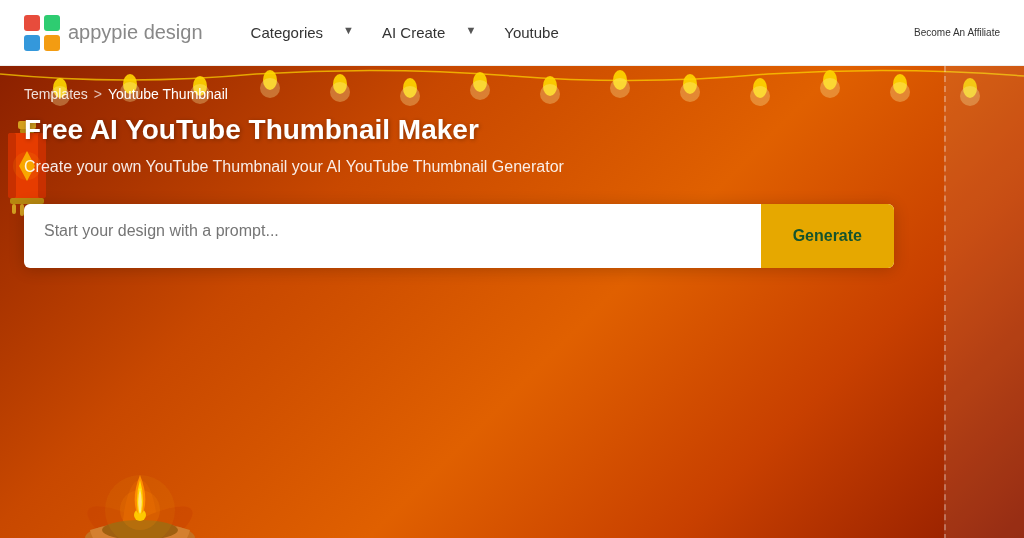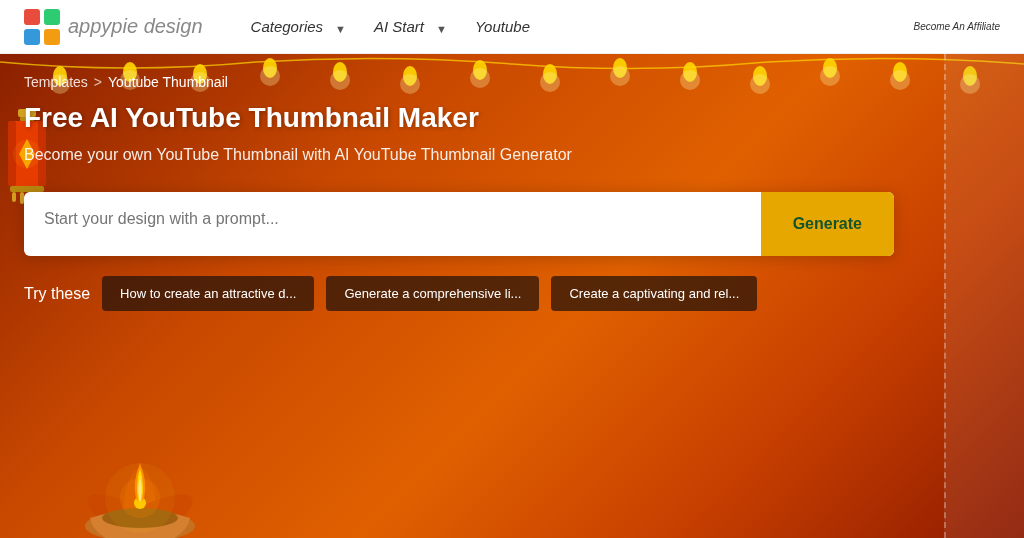--- a/index.html
+++ b/index.html
@@ -3,27 +3,26 @@
   <meta charset="utf-8">
   <style>
     * { margin: 0; padding: 0; box-sizing: border-box; }
     body { font-family: 'Segoe UI', Arial, sans-serif; width: 1024px; height: 538px; overflow: hidden; }
 
     
     .navbar {
       display: flex;
       align-items: center;
       background: #fff;
-      height: 54px;
+      height: 66px;
       padding: 5px 24px;
       gap: 32px;
       border-bottom: 1px solid #eee;
       position: relative;
       z-index: 10;
-      font-style: italic;
     }
     .logo-area {
       display: flex;
       align-items: center;
       gap: 8px;
       text-decoration: none;
     }
     .logo-icon {
       width: 36px;
       height: 36px;
@@ -38,22 +37,22 @@
       display: flex;
       align-items: center;
       gap: 28px;
       margin-left: 16px;
     }
     .nav-link {
       font-size: 15px;
       color: #333;
       cursor: pointer;
       display: flex;
-      align-items: flex-end;
-      gap: 12px;
+      align-items: flex-start;
+      gap: 20px;
       user-select: none;
     }
     .nav-link .arrow { font-size: 11px; color: #555; }
     .nav-spacer { flex: 1; }
     .nav-affiliate {
       font-size: 10px;
       color: #333;
       cursor: pointer;
     }
 
@@ -211,21 +210,21 @@
       <span>appypie</span> <span>design</span>
     </span>
   </a>
 
   <div class="nav-links">
     <span class="nav-link">
       <span>Categories</span>
       <span class="arrow">▼</span>
     </span>
     <span class="nav-link">
-      <span>AI Start</span>
+      <span>AI Create</span>
       <span class="arrow">▼</span>
     </span>
     <span class="nav-link">
       <span>Youtube</span>
     </span>
   </div>
 
   <div class="nav-spacer"></div>
 
   <span class="nav-affiliate">
@@ -322,27 +321,21 @@
   <div class="hero-content">
 
     <div class="breadcrumb">
       <span class="breadcrumb-item">Templates</span>
       <span class="breadcrumb-sep">&gt;</span>
       <span class="breadcrumb-current">Youtube Thumbnail</span>
     </div>
 
     <h1 class="hero-title">Free AI YouTube Thumbnail Maker</h1>
 
-    <p class="hero-subtitle">Become your own YouTube Thumbnail with AI YouTube Thumbnail Generator</p>
+    <p class="hero-subtitle">Create your own YouTube Thumbnail your AI YouTube Thumbnail Generator</p>
 
     <div class="search-bar">
       <textarea class="search-input" placeholder="Start your design with a prompt..." style=""></textarea>
       <button class="generate-btn">Generate</button>
     </div>
 
-    <div class="try-these-row">
-      <span class="try-these-label">Try these</span>
-      <button class="try-chip">How to create an attractive d...</button>
-      <button class="try-chip">Generate a comprehensive li...</button>
-      <button class="try-chip">Create a captivating and rel...</button>
-    </div>
   </div>
 </div>
 
 </body></html>

